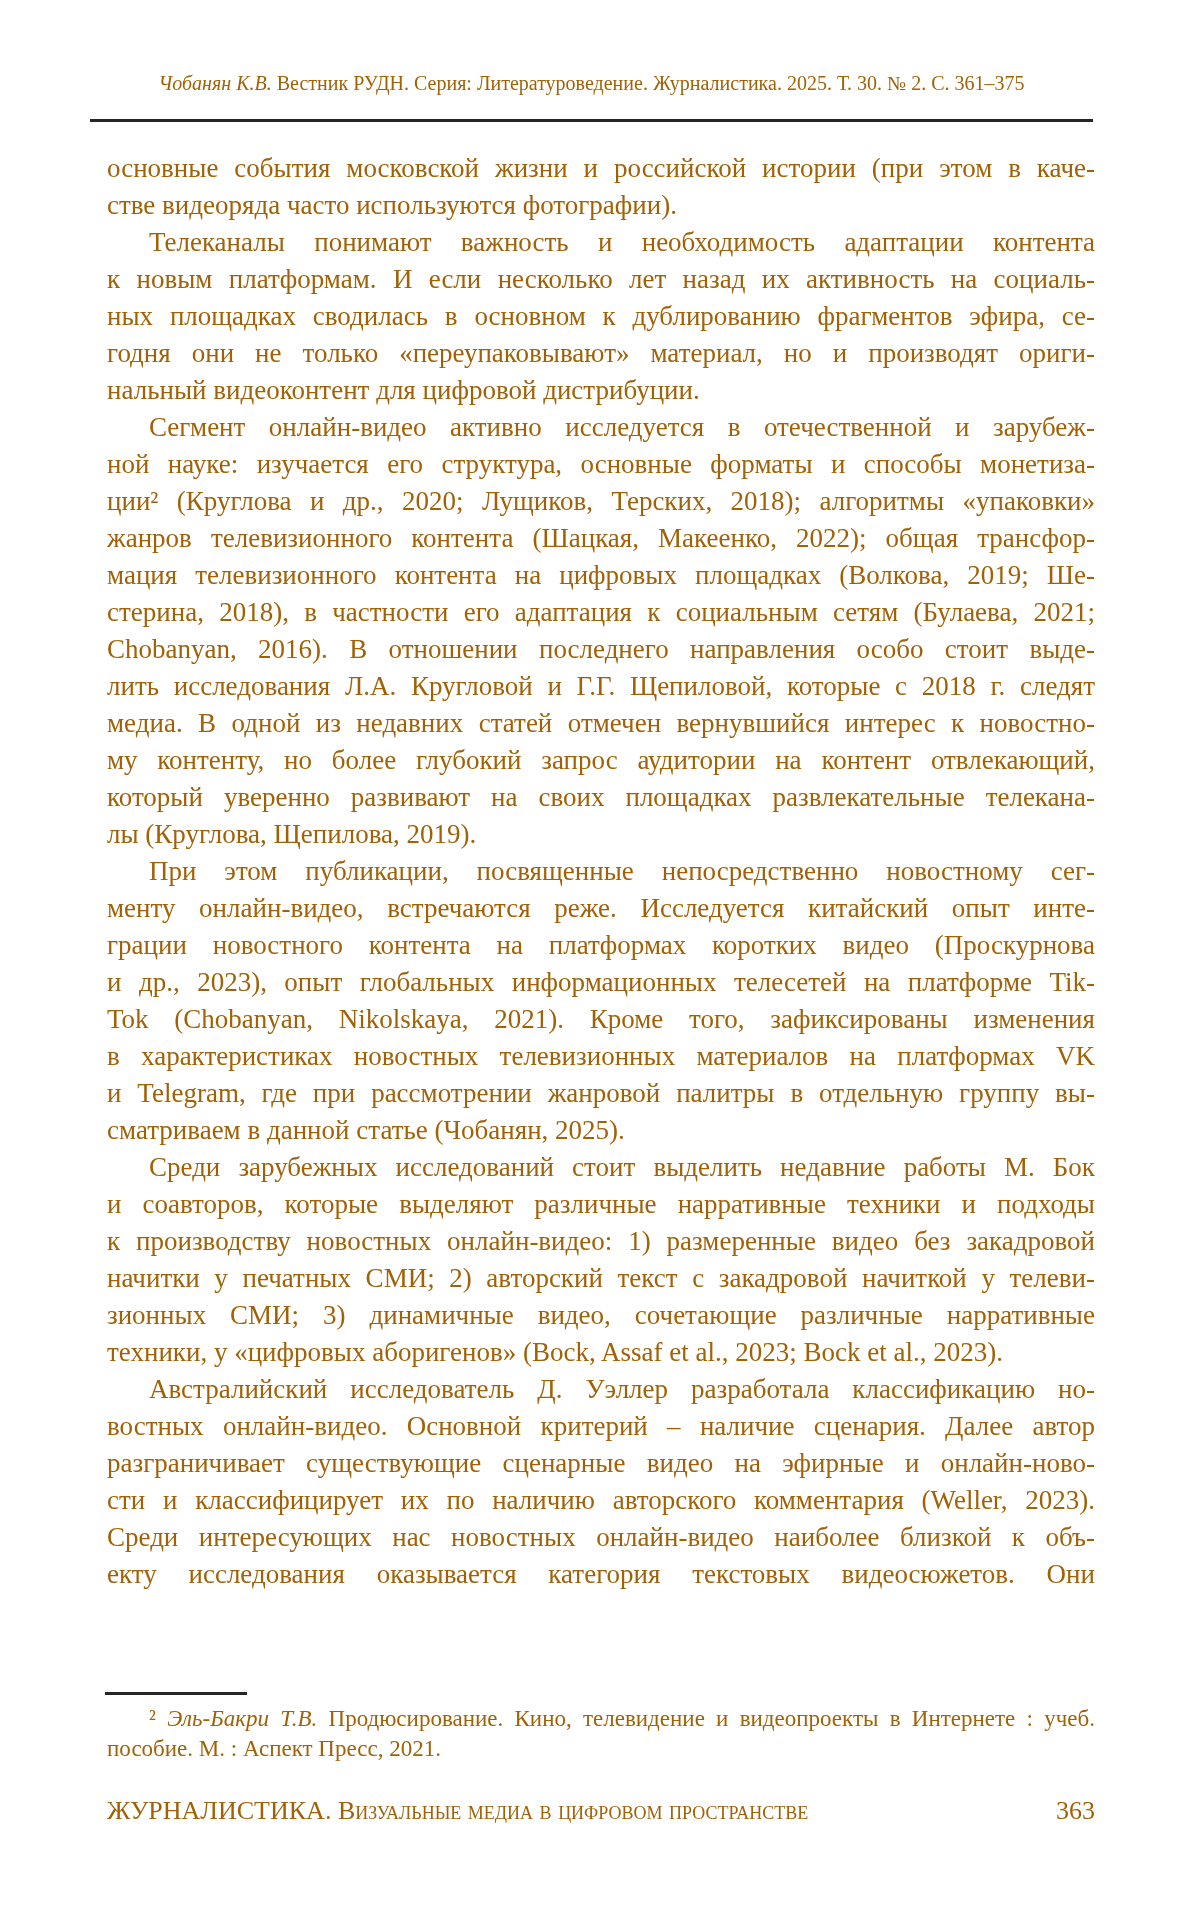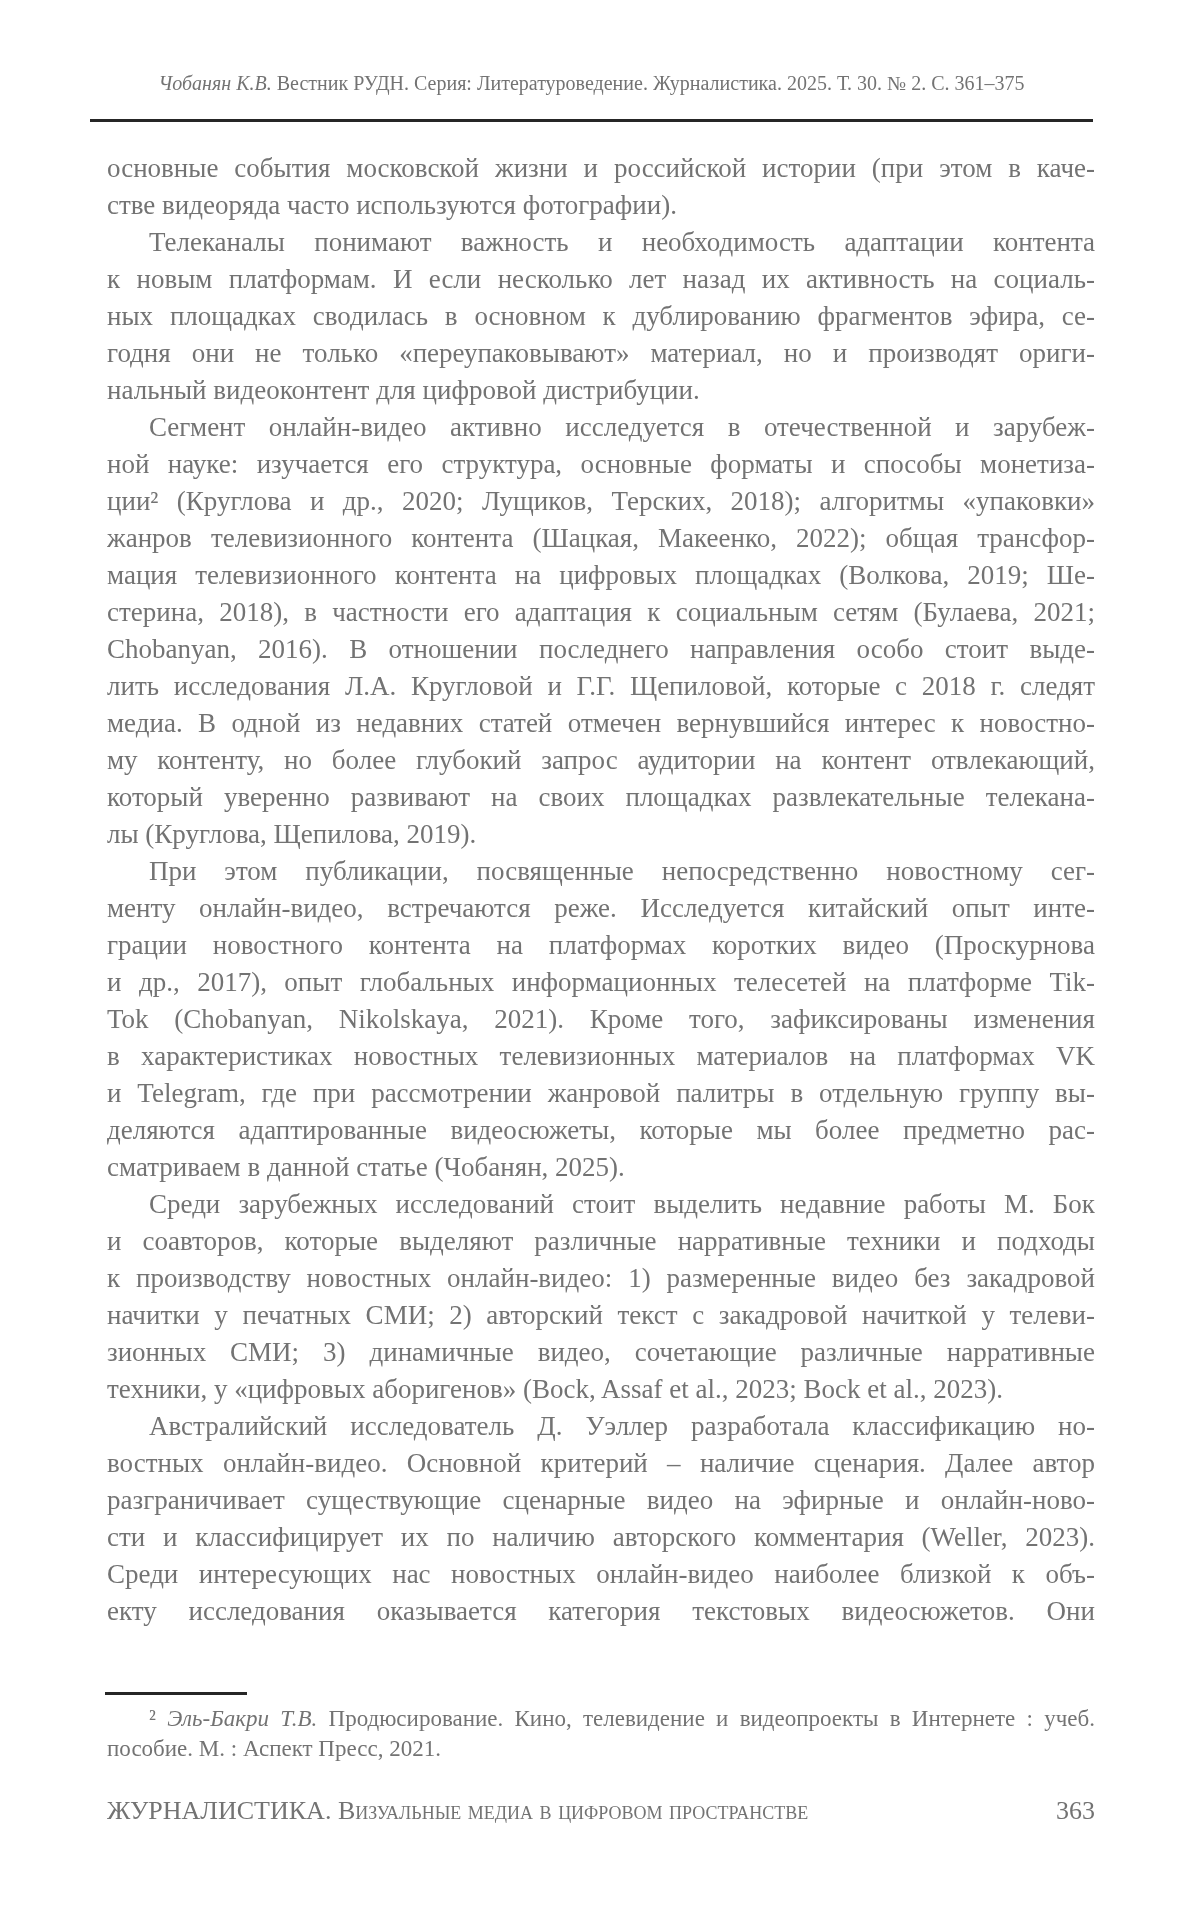--- a/index.html
+++ b/index.html
@@ -2,21 +2,21 @@
 <html lang="ru"><head>
 <meta charset="utf-8">
 <style>
   html, body { margin: 0; padding: 0; background: #ffffff; }
   .page {
     position: relative;
     width: 1200px;
     height: 1906px;
     background: #ffffff;
     font-family: "Liberation Serif", "DejaVu Serif", serif;
-    color: #737373;
+    color: #a16207;
     overflow: hidden;
   }
   
   .header {
     position: absolute;
     top: 70px; left: 90px; width: 1003px;
     text-align: center;
     font-size: 20px;
     line-height: 26px;
     white-space: nowrap;
@@ -96,25 +96,24 @@
       <div class="line">стерина, 2018), в частности его адаптация к социальным сетям (Булаева, 2021;</div>
       <div class="line">Chobanyan, 2016). В отношении последнего направления особо стоит выде-</div>
       <div class="line">лить исследования Л.А. Кругловой и Г.Г. Щепиловой, которые с 2018 г. следят</div>
       <div class="line">медиа. В одной из недавних статей отмечен вернувшийся интерес к новостно-</div>
       <div class="line">му контенту, но более глубокий запрос аудитории на контент отвлекающий,</div>
       <div class="line">который уверенно развивают на своих площадках развлекательные телекана-</div>
       <div class="line pend">лы (Круглова, Щепилова, 2019).</div>
       <div class="line indent">При этом публикации, посвященные непосредственно новостному сег-</div>
       <div class="line">менту онлайн-видео, встречаются реже. Исследуется китайский опыт инте-</div>
       <div class="line">грации новостного контента на платформах коротких видео (Проскурнова</div>
-      <div class="line">и др., 2017), опыт глобальных информационных телесетей на платформе Tik-</div>
+      <div class="line">и др., 2023), опыт глобальных информационных телесетей на платформе Tik-</div>
       <div class="line">Tok (Chobanyan, Nikolskaya, 2021). Кроме того, зафиксированы изменения</div>
       <div class="line">в характеристиках новостных телевизионных материалов на платформах VK</div>
       <div class="line">и Telegram, где при рассмотрении жанровой палитры в отдельную группу вы-</div>
-      <div class="line">деляются адаптированные видеосюжеты, которые мы более предметно рас-</div>
       <div class="line pend">сматриваем в данной статье (Чобанян, 2025).</div>
       <div class="line indent">Среди зарубежных исследований стоит выделить недавние работы М. Бок</div>
       <div class="line">и соавторов, которые выделяют различные нарративные техники и подходы</div>
       <div class="line">к производству новостных онлайн-видео: 1) размеренные видео без закадровой</div>
       <div class="line">начитки у печатных СМИ; 2) авторский текст с закадровой начиткой у телеви-</div>
       <div class="line">зионных СМИ; 3) динамичные видео, сочетающие различные нарративные</div>
       <div class="line pend">техники, у «цифровых аборигенов» (Bock, Assaf et al., 2023; Bock et al., 2023).</div>
       <div class="line indent">Австралийский исследователь Д. Уэллер разработала классификацию но-</div>
       <div class="line">востных онлайн-видео. Основной критерий – наличие сценария. Далее автор</div>
       <div class="line">разграничивает существующие сценарные видео на эфирные и онлайн-ново-</div>

